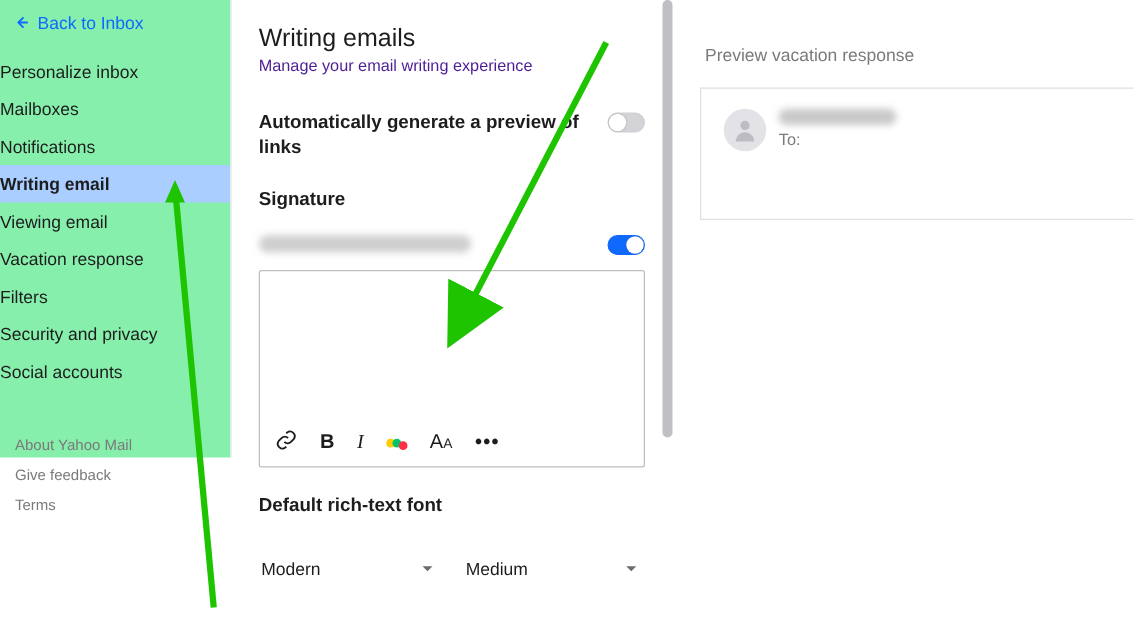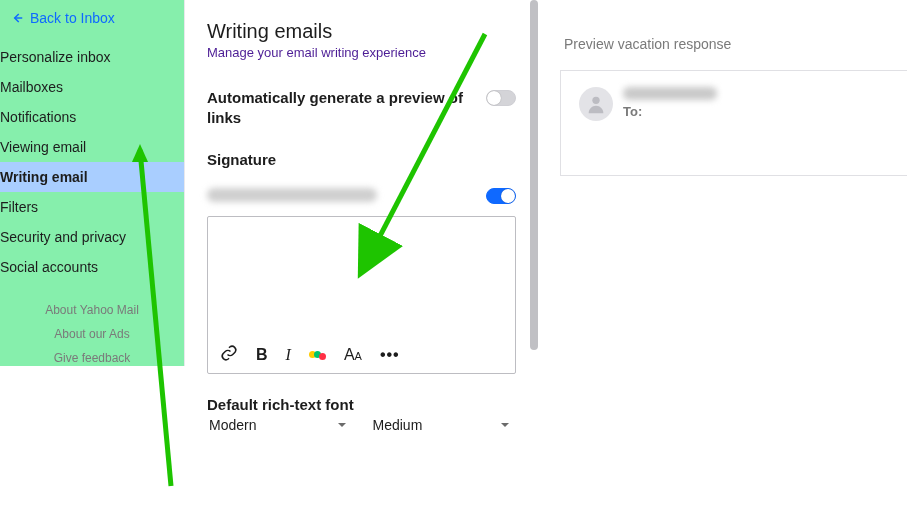--- a/index.html
+++ b/index.html
@@ -4,21 +4,21 @@
 <style>
   * { box-sizing: border-box; margin: 0; padding: 0; }
   body { font-family: -apple-system, BlinkMacSystemFont, "Segoe UI", Helvetica, Arial, sans-serif; font-size: 14px; color: #1d1d1d; width: 907px; height: 514px; overflow: hidden; background: #fff; position: relative; }
 
   .sidebar { position: absolute; left: 0; top: 0; width: 185px; height: 366px; background: #86efac; border-right: 1px solid #e8e8ec; display: flex; flex-direction: column; }
   .back-link { display: flex; align-items: center; gap: 6px; padding: 10px 12px 10px 10px; color: #0f69ff; font-size: 14px; cursor: pointer; }
   .back-link svg { width: 14px; height: 14px; }
   .side-items { margin-top: 6px; }
   .side-item { padding: 7px 0; cursor: pointer; font-size: 14px; color: #1d1d1d; }
   .side-item.active { background: #a9ceff; font-weight: 700; }
-  .side-secondary { margin-top: 16px; text-align: center; }
+  .side-secondary { margin-top: 32px; }
   .side-sec { padding: 5px 12px; color: #7a7a7a; font-size: 12px; cursor: pointer; }
 
   .main { position: absolute; left: 185px; top: 0; width: 353px; height: 514px; padding: 20px 22px 0 22px; overflow: hidden; }
   .main h1 { font-size: 20px; font-weight: 400; margin-bottom: 2px; }
   .main .subtitle { font-size: 13px; color: #4c1d95; margin-bottom: 28px; }
 
   .setting-row { display: flex; align-items: flex-start; justify-content: space-between; gap: 12px; margin-bottom: 24px; }
   .setting-row .label { font-size: 15px; font-weight: 700; line-height: 1.3; flex: 1; }
 
   .toggle { width: 30px; height: 16px; border-radius: 8px; background: #d4d4d8; position: relative; border: 1px solid #cfcfd4; flex-shrink: 0; margin-top: 2px; cursor: pointer; }
@@ -35,32 +35,32 @@
   .sig-toolbar { display: flex; align-items: center; gap: 18px; padding: 8px 12px; }
   .sig-toolbar .ico { font-size: 16px; color: #1d1d1d; cursor: pointer; line-height: 1; }
   .bold-i { font-weight: 800; }
   .italic-i { font-style: italic; font-family: Georgia, serif; }
   .colorblob { display: inline-flex; gap: 0px; align-items: center; }
   .colorblob span { width: 7px; height: 7px; border-radius: 50%; }
   .cb1{background:#ffcb00;} .cb2{background:#00c46c; margin-left:-2px;} .cb3{background:#ff3045; margin-left:-2px; margin-top:4px;}
   .aa { font-size: 15px; }
   .dots { letter-spacing: 1px; font-weight:700;}
 
-  .default-font h2 { font-size: 15px; font-weight: 700; margin-bottom: 0; }
+  .default-font h2 { font-size: 15px; font-weight: 700; margin-bottom: 30px; }
   .font-selects { display: flex; gap: 18px; }
   .fake-select { flex:1; display:flex; align-items:center; justify-content:space-between; padding: 4px 6px 4px 2px; font-size: 14px; color:#1d1d1d; cursor:pointer;gap:24px; }
   .fake-select svg { width: 10px; height: 10px; fill:#6b6b6b; }
 
   .scroll-track { position: absolute; left: 530px; top: 0; width: 8px; height: 514px; }
   .scroll-thumb { position: absolute; left: 0; top: 0; width: 8px; height: 350px; background: #c0c0c4; border-radius: 4px; }
 
   .preview { position: absolute; left: 560px; top: 16px; width: 347px; height: 514px; padding: 20px 0 0 0; }
   .preview-title { font-size: 14px; color: #7a7a7a; padding-left: 4px; margin-bottom: 18px; }
   .preview-card { border: 1px solid #e0e0e4; border-top: 1px solid #e0e0e4; border-right: none; padding: 16px 18px 34px 18px; }
-  .preview-head { display: flex; align-items: flex-start; gap: 10px; margin-bottom: 20px; font-weight: bold; }
+  .preview-head { display: flex; align-items: flex-start; gap: 10px; margin-bottom: 20px; }
   .avatar { width: 34px; height: 34px; border-radius: 50%; background: #e3e3e7; display:flex; align-items:center; justify-content:center; }
   .avatar svg { width: 22px; height: 22px; fill: #bcbcc2; }
   .name-blur { width: 94px; height: 13px; background: #c9c9c9; filter: blur(3px); border-radius: 6px; margin-bottom: 4px; }
   .to-label { font-size: 13px; color: #7a7a7a; }
   .preview-body { padding-left: 56px; font-size: 16px; }
 
   
   .arrow-overlay { position: absolute; left:0; top:0; width:907px; height:514px; pointer-events:none; }
 </style>
 </head>
@@ -71,30 +71,31 @@
     <svg viewBox="0 0 24 24" fill="none" stroke="#0f69ff" stroke-width="2.5">
         <path d="M15 5l-7 7 7 7"></path>
         <path d="M8 12h13"></path>
       </svg>
     <span>Back to Inbox</span>
   </div>
   <div class="side-items">
     <div class="side-item"><span>Personalize inbox</span></div>
     <div class="side-item"><span>Mailboxes</span></div>
     <div class="side-item"><span>Notifications</span></div>
+    <div class="side-item active"><span>Writing email</span></div>
     <div class="side-item"><span>Viewing email</span></div>
-    <div class="side-item active"><span>Writing email</span></div>
+    <div class="side-item"><span>Vacation response</span></div>
     <div class="side-item"><span>Filters</span></div>
     <div class="side-item"><span>Security and privacy</span></div>
     <div class="side-item"><span>Social accounts</span></div>
   </div>
   <div class="side-secondary">
     <div class="side-sec"><span>About Yahoo Mail</span></div>
-    <div class="side-sec"><span>About our Ads</span></div>
     <div class="side-sec"><span>Give feedback</span></div>
+    <div class="side-sec"><span>Terms</span></div>
   </div>
 </div>
 
 <div class="main">
   <h1>Writing emails</h1>
   <div class="subtitle">Manage your email writing experience</div>
 
   <div class="setting-row">
     <div class="label">Automatically generate a preview of links</div>
     <div class="toggle">

